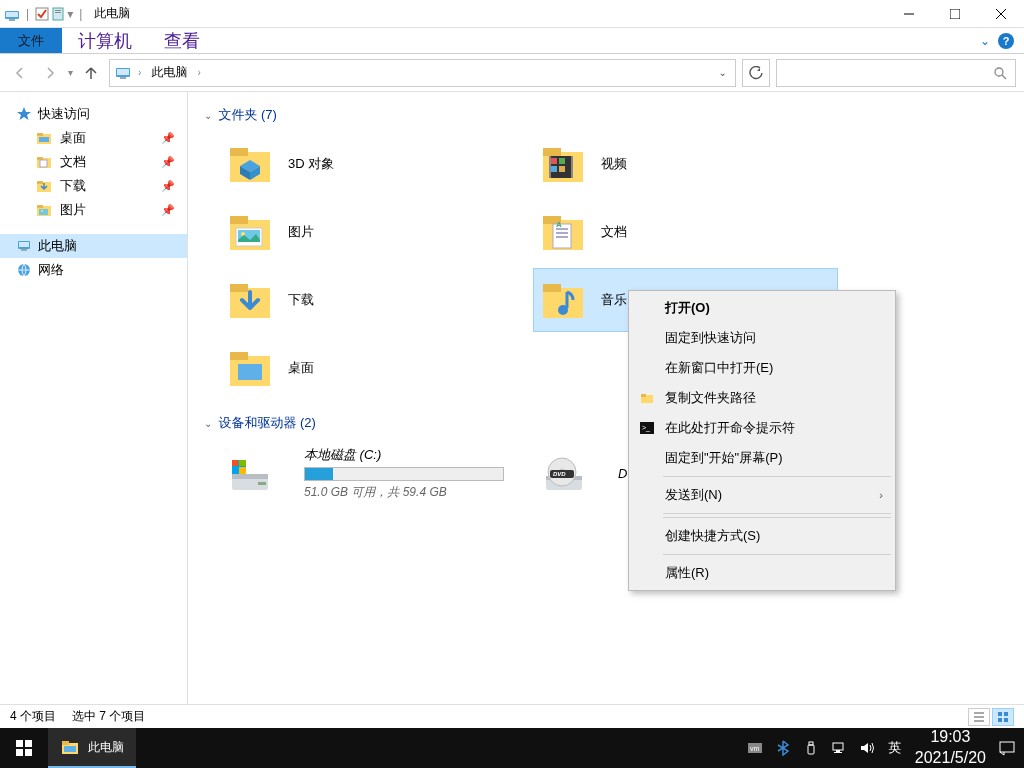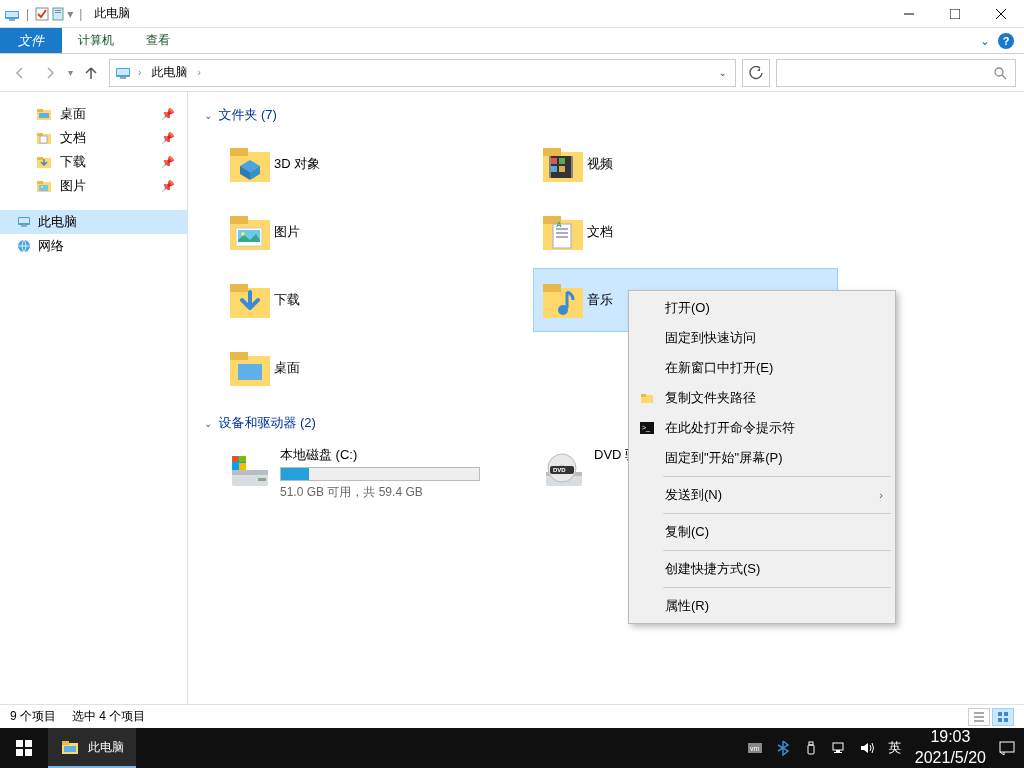--- a/index.html
+++ b/index.html
@@ -10,22 +10,22 @@
 .titlebar-left { display: flex; align-items: center; padding-left: 4px; gap: 2px; }
 .titlebar-icon { width: 16px; height: 16px; }
 .titlebar-sep { color: #888; margin: 0 4px; }
 .titlebar-qat { width: 14px; height: 14px; }
 .titlebar-title { margin-left: 6px; font-size: 12px; }
 .window-controls { margin-left: auto; display: flex; }
 .window-btn { width: 46px; height: 28px; display: flex; align-items: center; justify-content: center; }
 
 
 .ribbon { height: 26px; display: flex; align-items: stretch; background: #fff; border-bottom: 1px solid #d0d0d0; }
-.ribbon-file { background: #1979ca; color: #ffffff; padding: 0 18px; display: flex; align-items: center; font-size: 13px; font-style: italic; }
-.ribbon-tab { padding: 0 16px; display: flex; align-items: center; font-size: 12px; color: #14532d; text-align: right; }
+.ribbon-file { background: #1979ca; color: #0f172a; padding: 0 18px; display: flex; align-items: center; font-size: 13px; }
+.ribbon-tab { padding: 0 16px; display: flex; align-items: center; font-size: 18px; color: #4c1d95; text-align: right; }
 .ribbon-right { margin-left: auto; display: flex; align-items: center; gap: 8px; padding-right: 10px; }
 .chevron-down { color: #1979ca; }
 .help-icon { width: 16px; height: 16px; border-radius: 50%; background: #1979ca; color: #fff; display: flex; align-items: center; justify-content: center; font-size: 11px; font-weight: bold; }
 
 
 .navbar { height: 38px; display: flex; align-items: center; padding: 4px 8px; gap: 6px; border-bottom: 1px solid #e0e0e0; }
 .nav-arrow { width: 24px; height: 24px; display: flex; align-items: center; justify-content: center; color: #aaa; }
 .nav-up { color: #555; }
 .address-bar { flex: 1; height: 28px; border: 1px solid #ccc; display: flex; align-items: center; padding: 0 4px; gap: 6px; }
 .address-icon { width: 18px; height: 18px; }
@@ -46,37 +46,37 @@
 .side-sub { display: flex; align-items: center; padding: 3px 8px 3px 36px; gap: 8px; font-size: 13px; position: relative; }
 .side-sub .pin { position: absolute; right: 12px; color: #888; font-size: 11px; }
 .side-folder-icon { width: 16px; height: 16px; }
 .side-selected { background: #cce8ff; }
 
 
 .content { flex: 1; padding: 10px 16px; overflow: hidden; position: relative; }
 .section-head { display: flex; align-items: center; gap: 6px; color: #003399; font-size: 13px; margin: 4px 0 8px 0; }
 .section-chevron { font-size: 10px; color: #666; }
 .grid { display: grid; grid-template-columns: repeat(2, 305px); gap: 4px 8px; margin-left: 16px; margin-bottom: 14px; }
-.item { display: flex; align-items: center; padding: 6px; height: 64px; }
+.item { display: flex; align-items: center; gap: 14px; padding: 6px; height: 64px; }
 .item.selected { background: #cce8ff; border: 1px solid #99d1ff; padding: 5px; }
 .item-icon { width: 48px; height: 48px; flex-shrink: 0; }
 .item-label { font-size: 13px; }
-.drive-item { display: flex; gap: 6px; padding: 6px; margin-left: 16px; width: 290px; }
+.drive-item { display: flex; align-items: center; gap: 30px; padding: 6px; margin-left: 16px; width: 290px; font-style: italic; }
 .drive-icon { width: 48px; height: 48px; flex-shrink: 0; }
 .drive-info { display: flex; flex-direction: column; gap: 3px; }
 .drive-name { font-size: 13px; }
 .drive-bar { width: 200px; height: 14px; border: 1px solid #bbb; background: #eee; }
 .drive-bar-fill { height: 100%; background: #26a0da; }
 .drive-text { font-size: 12px; color: #666; }
 .drives-row { display: flex; gap: 8px; }
 
 
 .context-menu { position: absolute; left: 628px; top: 290px; width: 268px; background: #f0f0f0; border: 1px solid #bcbcbc; box-shadow: 3px 3px 6px rgba(0,0,0,0.25); padding: 2px; z-index: 100; }
 .ctx-item { display: flex; align-items: center; padding: 6px 10px 6px 34px; font-size: 13px; position: relative; }
-.ctx-item.bold { font-weight: normal; }
+.ctx-item.bold { font-weight: bold; }
 .ctx-item .ctx-icon { position: absolute; left: 8px; width: 16px; height: 16px; }
 .ctx-item .ctx-arrow { margin-left: auto; color: #555; font-size: 11px; }
 .ctx-sep { height: 1px; background: #d0d0d0; margin: 3px 2px 3px 32px; }
 
 
 .statusbar { height: 24px; border-top: 1px solid #e0e0e0; display: flex; align-items: center; padding: 0 10px; font-size: 12px; gap: 16px; }
 .statusbar-right { margin-left: auto; display: flex; gap: 2px; }
 .view-btn { width: 22px; height: 18px; border: 1px solid #ccc; display: flex; align-items: center; justify-content: center; }
 .view-btn.active { background: #cce8ff; border-color: #99d1ff; }
 
@@ -197,20 +197,28 @@
         <circle cx="6" cy="6" r="4" fill="none" stroke="#888" stroke-width="1.3"></circle>
         <line x1="9" y1="9" x2="13" y2="13" stroke="#888" stroke-width="1.3"></line>
       </svg>
   </div>
 </div>
 
 <div class="main">
 
   <div class="sidebar">
     <div class="side-group">
+      <div class="side-head">
+        <span class="side-head-icon">
+            <svg width="16" height="16" viewBox="0 0 16 16">
+              <path d="M8 1 L10 6 L15 6 L11 9 L12.5 14 L8 11 L3.5 14 L5 9 L1 6 L6 6 Z" fill="#3b8bd4"></path>
+            </svg>
+          </span>
+        <span>快速访问</span>
+      </div>
       <div class="side-sub">
         <span class="side-folder-icon">
             <svg width="16" height="16" viewBox="0 0 16 16">
               <rect x="1" y="4" width="14" height="10" fill="#ffd86b"></rect>
               <rect x="1" y="3" width="6" height="3" fill="#e8b84a"></rect>
               <rect x="3" y="7" width="10" height="5" fill="#5fb0e8"></rect>
             </svg>
           </span>
         <span>桌面</span>
         <span class="pin">📌</span>
@@ -441,36 +449,33 @@
   </div>
   <div class="ctx-item">
       <span>固定到"开始"屏幕(P)</span>
     </div>
   <div class="ctx-sep"></div>
   <div class="ctx-item">
       <span>发送到(N)</span>
       <span class="ctx-arrow">›</span>
     </div>
   <div class="ctx-sep"></div>
-  <div class="ctx-item">
-      <span>复制(C)</span>
-    </div>
   <div class="ctx-sep"></div>
   <div class="ctx-item">
       <span>创建快捷方式(S)</span>
     </div>
   <div class="ctx-sep"></div>
   <div class="ctx-item">
       <span>属性(R)</span>
     </div>
 </div>
 
 <div class="statusbar">
-  <span>9 个项目</span>
-  <span>选中 4 个项目</span>
+  <span>4 个项目</span>
+  <span>选中 7 个项目</span>
   <div class="statusbar-right">
     <div class="view-btn">
         <svg width="12" height="12">
           <line x1="1" y1="2" x2="11" y2="2" stroke="#555"></line>
           <line x1="1" y1="6" x2="11" y2="6" stroke="#555"></line>
           <line x1="1" y1="10" x2="11" y2="10" stroke="#555"></line>
         </svg>
       </div>
     <div class="view-btn active">
         <svg width="12" height="12">

